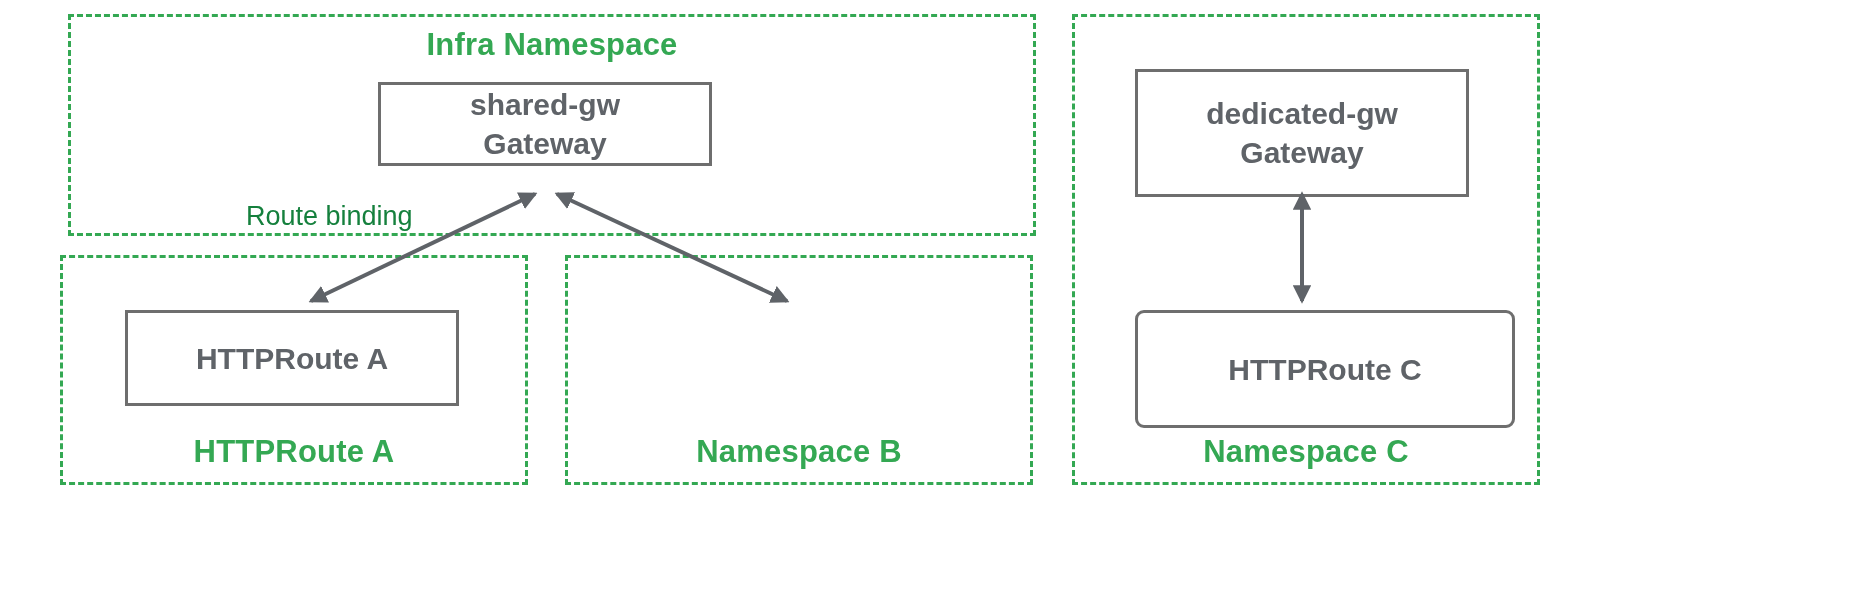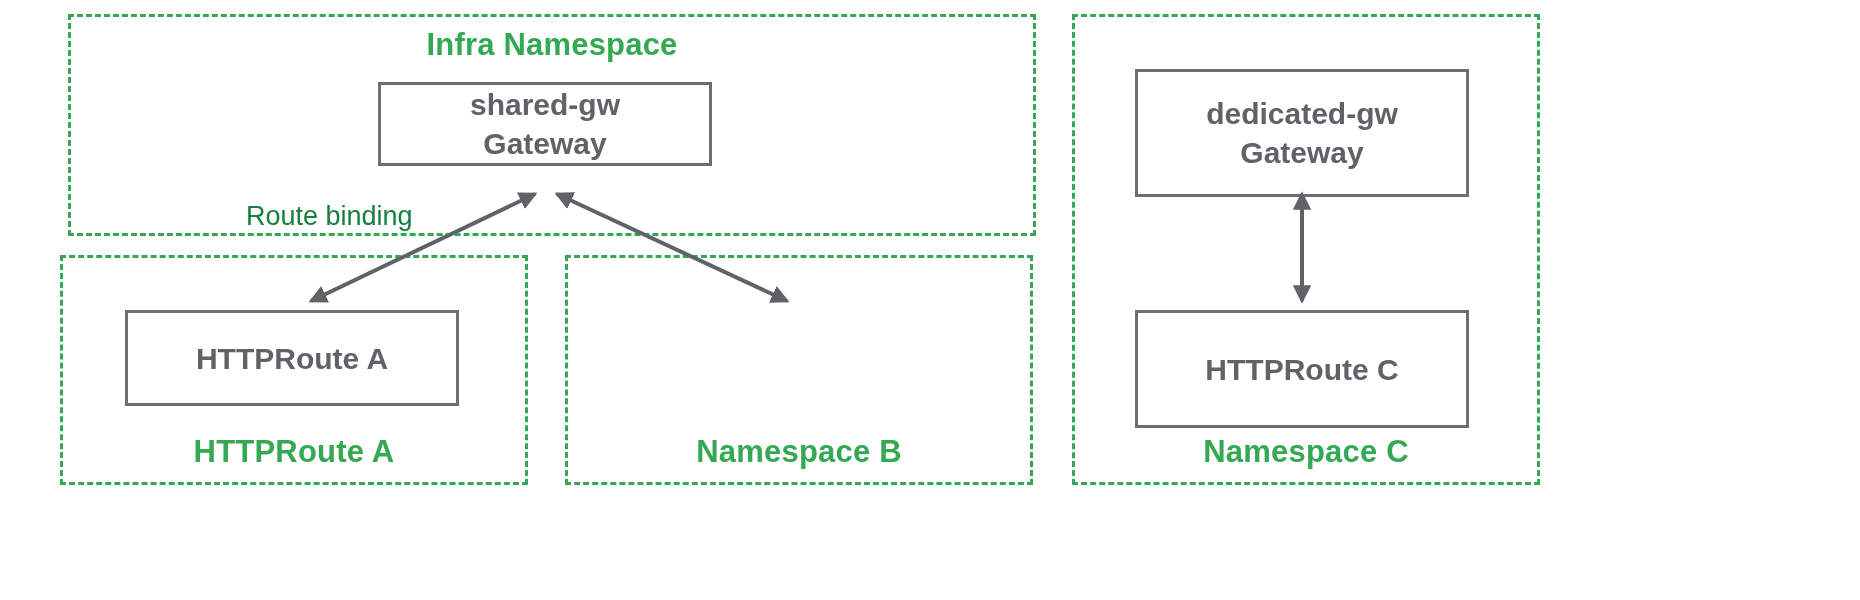--- a/index.html
+++ b/index.html
@@ -55,21 +55,21 @@
     flex-direction: column;
     align-items: center;
     justify-content: center;
     line-height: 1.3;
     z-index: 3;
   }
   .n-shared    { left: 378px;  top: 82px;  width: 334px; height: 84px; }
   .n-route-a   { left: 125px;  top: 310px; width: 334px; height: 96px; justify-content: center; }
   .n-route-b   { left: 628px;  top: 310px; width: 334px; height: 118px; }
   .n-dedicated { left: 1135px; top: 69px;  width: 334px; height: 128px; }
-  .n-route-c   { left: 1135px; top: 310px; width: 334px; height: 118px; }
+  .n-route-c   { left: 1135px; top: 310px; width: 380px; height: 118px; border-radius: 9px; }
 
   
   .edges {
     position: absolute;
     left: 0;
     top: 0;
     width: 1860px;
     height: 600px;
     z-index: 5;
     pointer-events: none;

